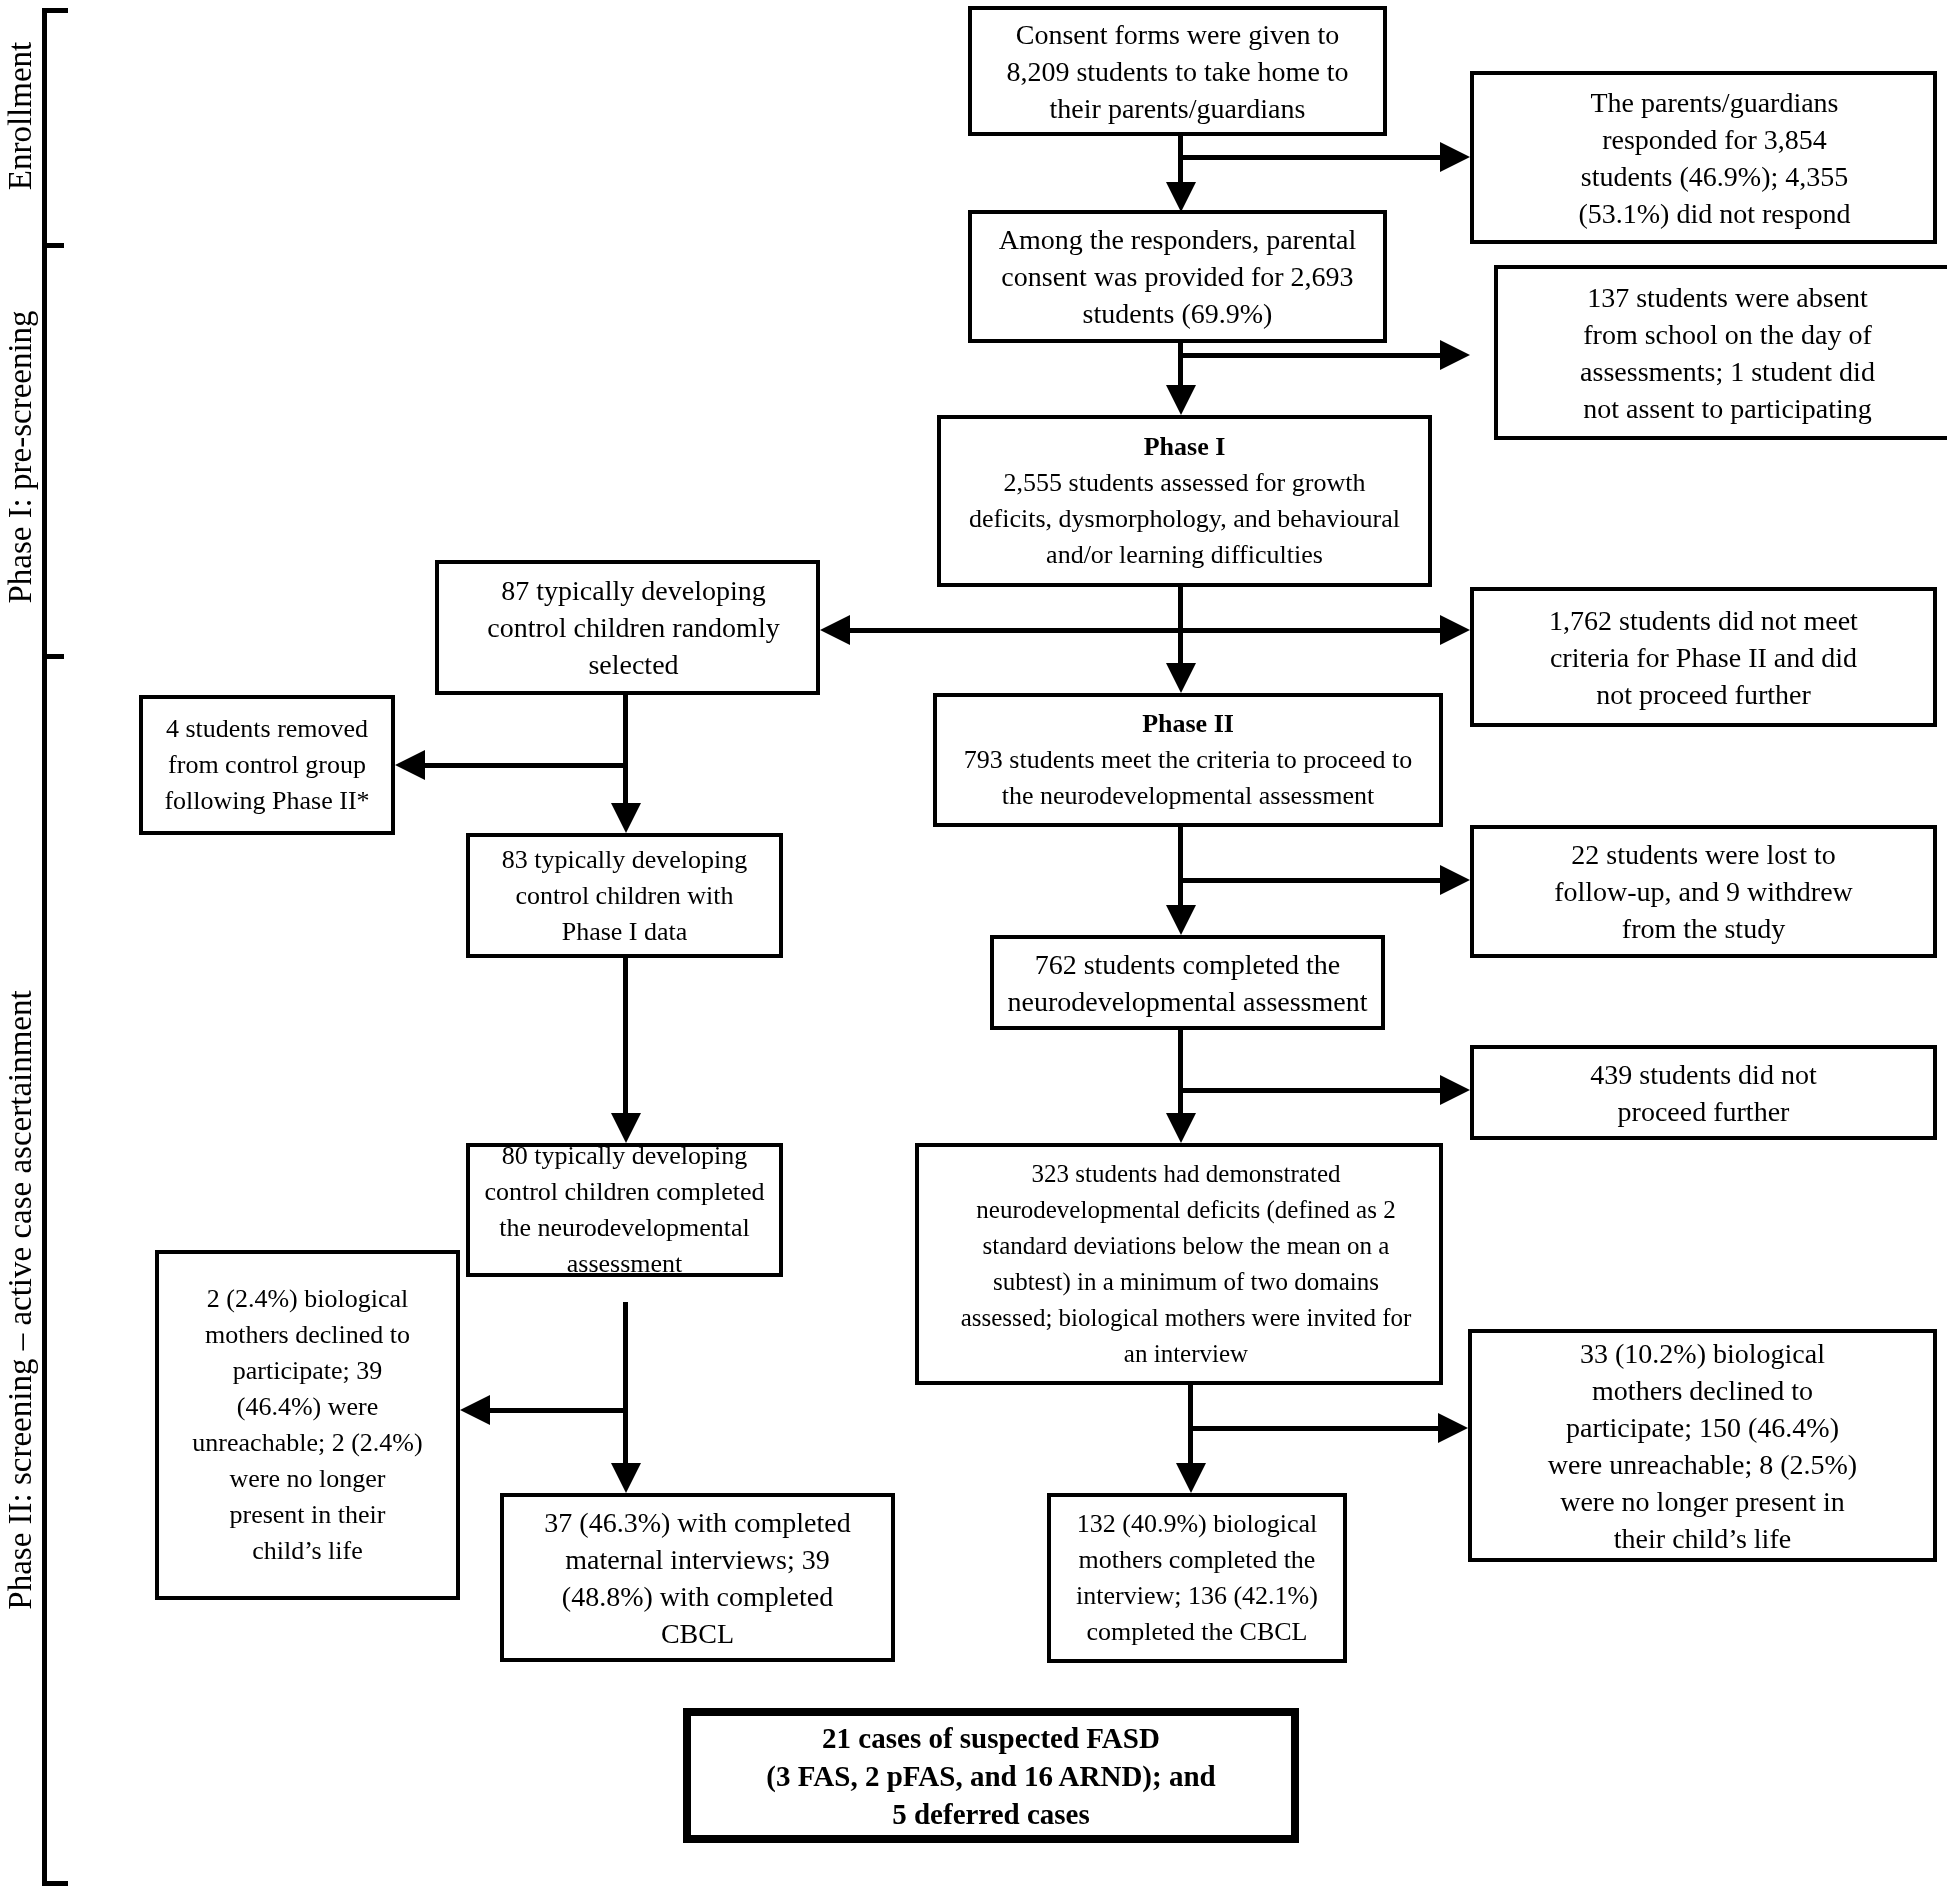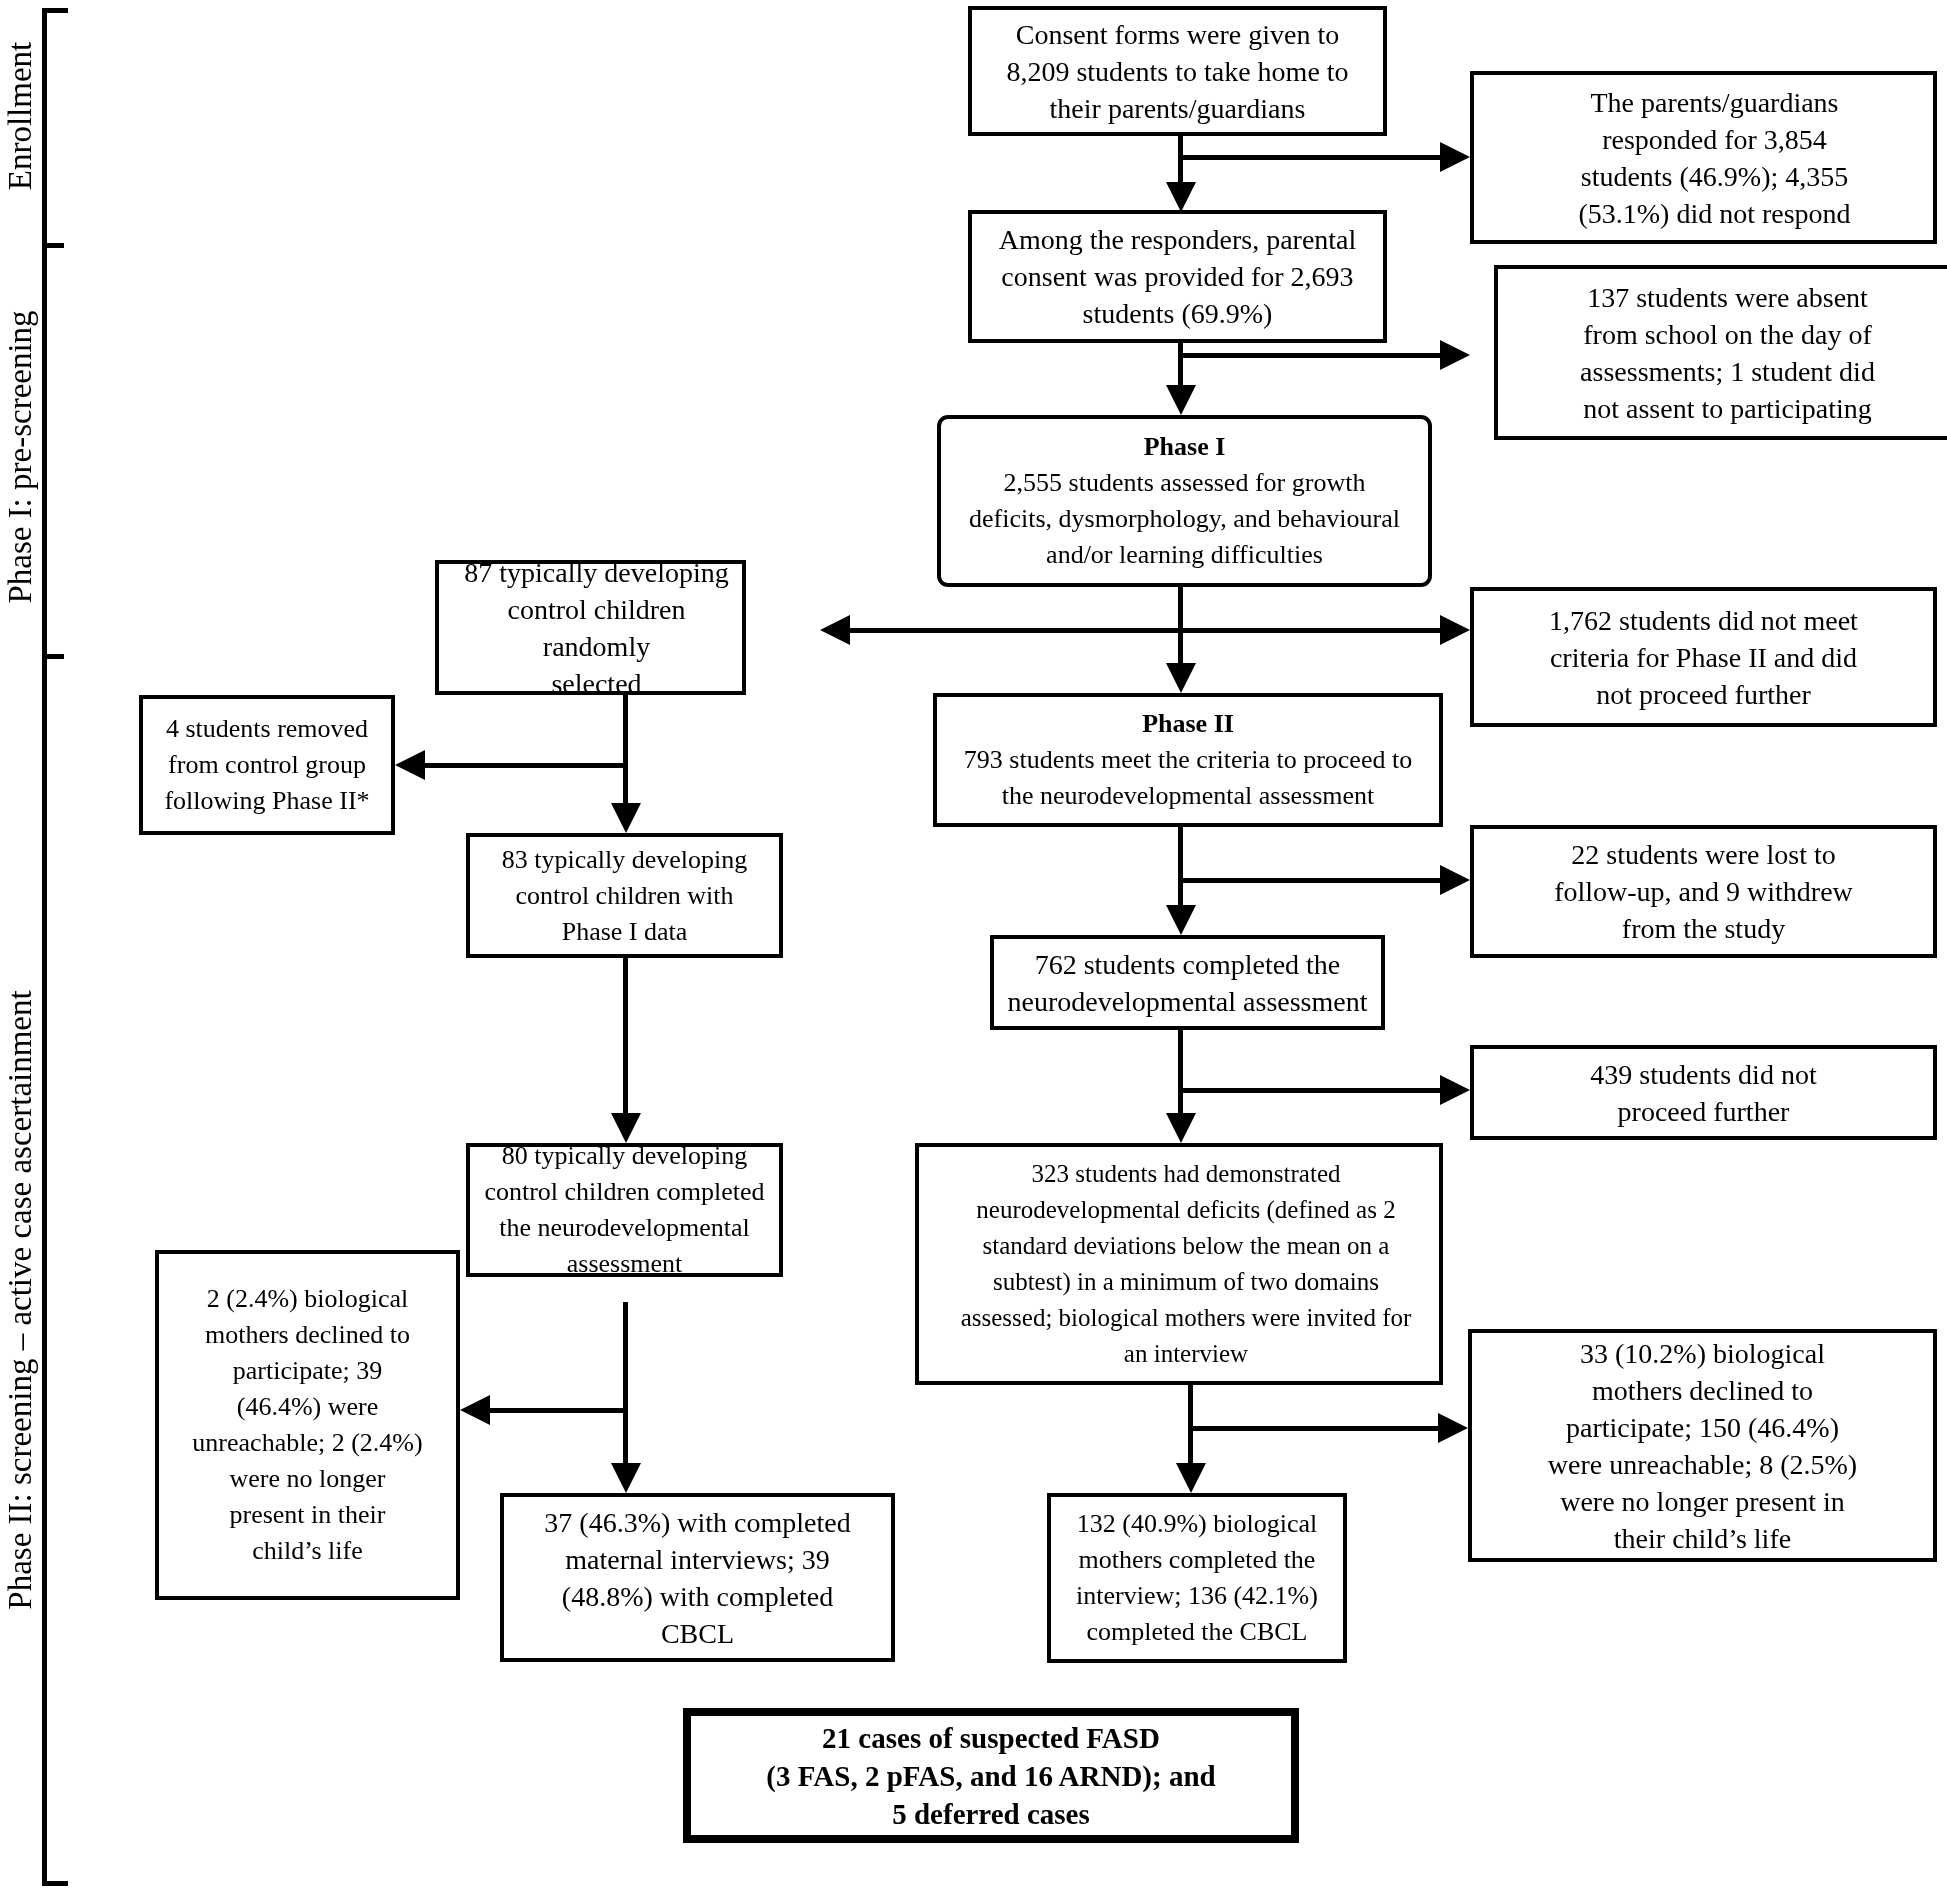--- a/index.html
+++ b/index.html
@@ -34,21 +34,21 @@
   <div class="vlabel" style="left:20px;top:116px;">Enrollment</div>
   <div class="vlabel" style="left:20px;top:457px;">Phase I: pre-screening</div>
   <div class="vlabel" style="left:20px;top:1300px;">Phase II: screening – active case ascertainment</div>
 
   <div class="box" style="left:968px;top:6px;width:419px;height:130px;">Consent forms were given to
 8,209 students to take home to
 their parents/guardians</div>
   <div class="box" style="left:968px;top:210px;width:419px;height:133px;">Among the responders, parental
 consent was provided for 2,693
 students (69.9%)</div>
-  <div class="box t26" style="left:937px;top:415px;width:495px;height:172px;border-radius:11px;">
+  <div class="box t26" style="left:937px;top:415px;width:495px;height:172px;">
     <span class="btitle">Phase I</span><span>2,555 students assessed for growth
 deficits, dysmorphology, and behavioural
 and/or learning difficulties</span>
   </div>
   <div class="box t26" style="left:933px;top:693px;width:510px;height:134px;">
     <span class="btitle">Phase II</span><span>793 students meet the criteria to proceed to
 the neurodevelopmental assessment</span>
   </div>
   <div class="box" style="left:990px;top:935px;width:395px;height:95px;">762 students completed the
 neurodevelopmental assessment</div>
@@ -59,21 +59,21 @@
 assessed; biological mothers were invited for
 an interview</div>
   <div class="box t26" style="left:1047px;top:1493px;width:300px;height:170px;">132 (40.9%) biological
 mothers completed the
 interview; 136 (42.1%)
 completed the CBCL</div>
   <div class="box thick" style="left:683px;top:1708px;width:616px;height:135px;">21 cases of suspected FASD
 (3 FAS, 2 pFAS, and 16 ARND); and
 5 deferred cases</div>
 
-  <div class="box" style="left:435px;top:560px;width:311px;height:135px;padding-left:14px;">87 typically developing
+  <div class="box" style="left:435px;top:560px;width:385px;height:135px;padding-left:14px;">87 typically developing
 control children randomly
 selected</div>
   <div class="box t26" style="left:139px;top:695px;width:256px;height:140px;">4 students removed
 from control group
 following Phase II*</div>
   <div class="box t26" style="left:466px;top:833px;width:317px;height:125px;">83 typically developing
 control children with
 Phase I data</div>
   <div class="box t26" style="left:466px;top:1143px;width:317px;height:134px;">80 typically developing
 control children completed

